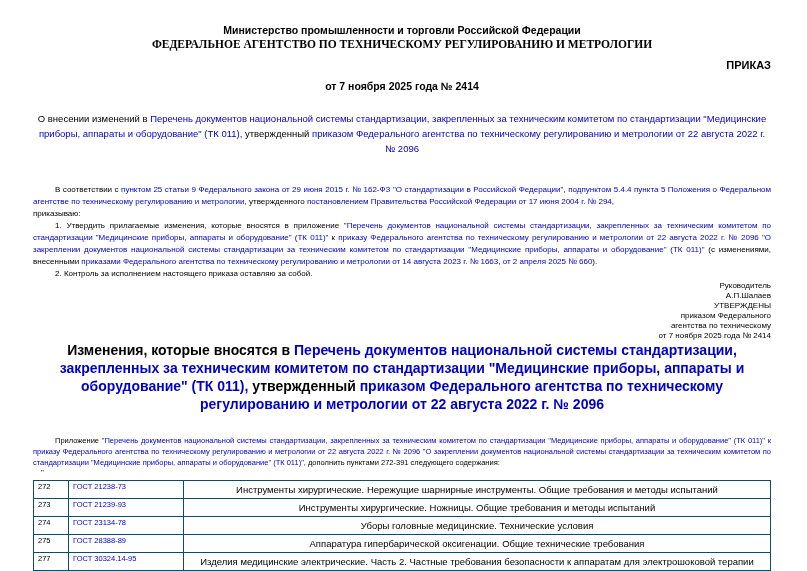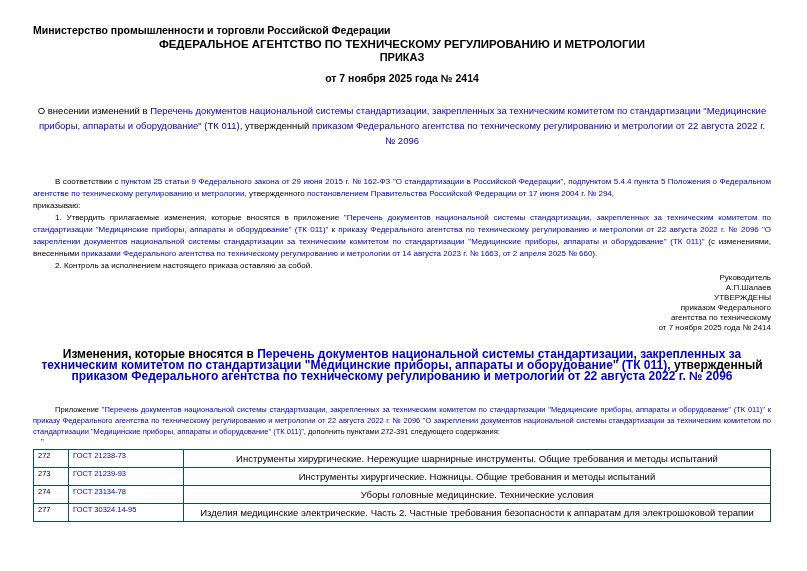--- a/index.html
+++ b/index.html
@@ -1,30 +1,30 @@
 <!DOCTYPE html>
 <html lang="ru" style="--link: #0000c8;"><head>
 <meta charset="utf-8">
 <style>
   html,body{margin:0;padding:0;}
   body{
     width:807px;height:571px;overflow:hidden;background:#ffffff;
     font-family:"Liberation Sans","DejaVu Sans",sans-serif;color:#000;
   }
   .doc{padding:24px 36px 0 33px;}
-  .hdr1{font-size:10.5px;line-height:13px;font-weight:bold;text-align:left;}
-  .hdr2{font-size:11.5px;line-height:14px;font-weight:bold;text-align:center;}
-  .doctype{font-size:11px;line-height:13px;font-weight:bold;text-align:center;}
+  .hdr1{font-size:10.5px;line-height:13px;font-weight:bold;text-align:center;}
+  .hdr2{font-size:11.5px;line-height:14px;font-weight:bold;text-align:center;font-family:Liberation Serif, serif;}
+  .doctype{margin-top:8px;font-size:11px;line-height:13px;font-weight:bold;text-align:right;}
   .docdate{margin-top:8px;font-size:10.5px;line-height:13px;font-weight:bold;text-align:center;}
   .title{margin-top:18px;font-size:9.5px;line-height:15px;font-weight:normal;text-align:center;}
   .p{font-size:8px;line-height:12px;text-align:justify;}
   .indent{text-indent:22px;}
   .preamble{margin-top:28px;}
   .sig{margin-top:1px;text-align:right;font-size:8px;line-height:10px;}
-  .h2{margin-top:16px;font-size:12px;line-height:11px;font-weight:bold;text-align:center;}
+  .h2{margin-top:0;font-size:14px;line-height:18px;font-weight:bold;text-align:center;}
   .appendix{margin-top:22px;font-size:7.5px;line-height:11px;text-align:justify;text-indent:22px;}
   .openquote{font-size:8px;line-height:8px;padding-left:8px;margin-top:1px;}
   .lnk{color:var(--link,#0000c8);cursor:pointer;}
   .blk{color:#000;}
   table.gost{margin-top:3px;width:100%;border-collapse:collapse;font-size:7.5px;line-height:10px;table-layout:fixed;}
   table.gost td{border:1px solid #0c4a6e;padding:1px 4px;vertical-align:top;word-wrap:break-word;}
   td.num{width:26px;}
   td.gost{width:106px;color:var(--link,#0000c8);}
 </style>
 </head>
@@ -69,20 +69,25 @@
           <td class="num">273</td>
           <td class="gost">ГОСТ 21239-93</td>
           <td class="title">Инструменты хирургические. Ножницы. Общие требования и методы испытаний</td>
         </tr>
         <tr>
           <td class="num">274</td>
           <td class="gost">ГОСТ 23134-78</td>
           <td class="title">Уборы головные медицинские. Технические условия</td>
         </tr>
         <tr>
+          <td class="num">275</td>
+          <td class="gost">ГОСТ 28388-89</td>
+          <td class="title">Аппаратура гипербарической оксигенации. Общие технические требования</td>
+        </tr>
+        <tr>
           <td class="num">277</td>
           <td class="gost">ГОСТ 30324.14-95</td>
           <td class="title">Изделия медицинские электрические. Часть 2. Частные требования безопасности к аппаратам для электрошоковой терапии</td>
         </tr>
       </tbody>
   </table>
 
 </div>
 
 </body></html>

